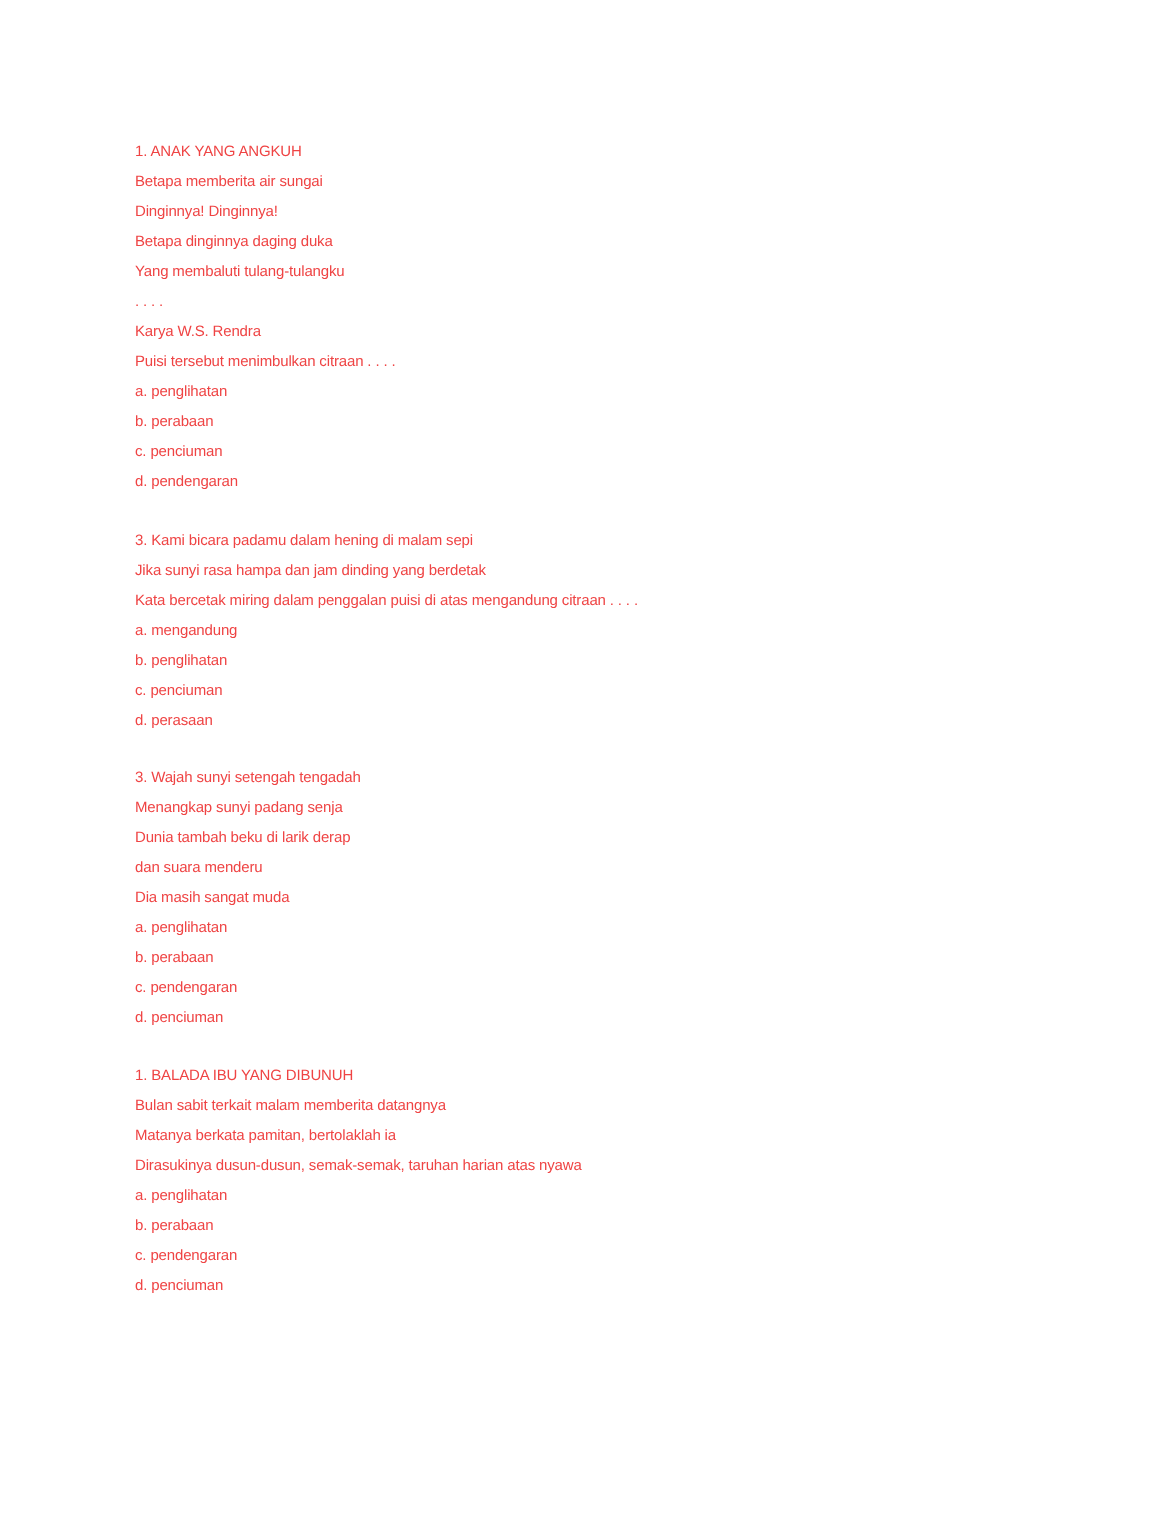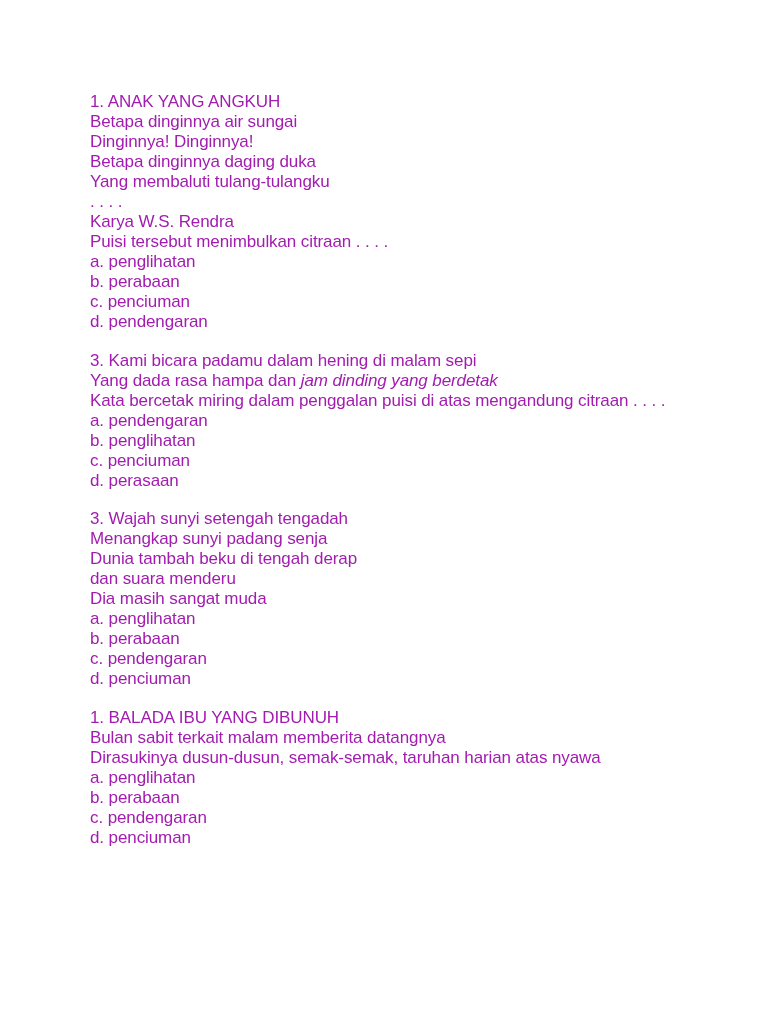--- a/index.html
+++ b/index.html
@@ -12,87 +12,87 @@
       height: 1024px;
       position: relative;
       overflow: hidden;
     }
     .page {
       position: absolute;
       left: 90px;
       top: 92px;
       width: 640px;
       font-family: "Liberation Sans", sans-serif;
-      font-size: 17px;
-      color: #a21caf;
+      font-size: 10px;
+      color: #ef4444;
       letter-spacing: -0.1px;
     }
     .line {
       height: 20px;
       line-height: 20px;
       white-space: nowrap;
     }
     .gap {
       height: 18.5px;
     }
     .italic {
-      font-style: italic;
     }
   </style>
 </head>
 <body>
 
 <div class="page">
 
   <div>
     <div class="line">1. ANAK YANG ANGKUH</div>
-    <div class="line">Betapa dinginnya air sungai</div>
+    <div class="line">Betapa memberita air sungai</div>
     <div class="line">Dinginnya! Dinginnya!</div>
     <div class="line">Betapa dinginnya daging duka</div>
     <div class="line">Yang membaluti tulang-tulangku</div>
     <div class="line">. . . .</div>
     <div class="line">Karya W.S. Rendra</div>
     <div class="line">Puisi tersebut menimbulkan citraan . . . .</div>
     <div class="line">a. penglihatan</div>
     <div class="line">b. perabaan</div>
     <div class="line">c. penciuman</div>
     <div class="line">d. pendengaran</div>
   </div>
 
   <div class="gap"></div>
 
   <div>
     <div class="line">3. Kami bicara padamu dalam hening di malam sepi</div>
-    <div class="line"><span>Yang dada rasa hampa dan </span><span class="italic">jam dinding yang berdetak</span></div>
+    <div class="line"><span>Jika sunyi rasa hampa dan </span><span class="italic">jam dinding yang berdetak</span></div>
     <div class="line">Kata bercetak miring dalam penggalan puisi di atas mengandung citraan . . . .</div>
-    <div class="line">a. pendengaran</div>
+    <div class="line">a. mengandung</div>
     <div class="line">b. penglihatan</div>
     <div class="line">c. penciuman</div>
     <div class="line">d. perasaan</div>
   </div>
 
   <div class="gap"></div>
 
   <div>
     <div class="line">3. Wajah sunyi setengah tengadah</div>
     <div class="line">Menangkap sunyi padang senja</div>
-    <div class="line">Dunia tambah beku di tengah derap</div>
+    <div class="line">Dunia tambah beku di larik derap</div>
     <div class="line">dan suara menderu</div>
     <div class="line">Dia masih sangat muda</div>
     <div class="line">a. penglihatan</div>
     <div class="line">b. perabaan</div>
     <div class="line">c. pendengaran</div>
     <div class="line">d. penciuman</div>
   </div>
 
   <div class="gap"></div>
 
   <div>
     <div class="line">1. BALADA IBU YANG DIBUNUH</div>
     <div class="line">Bulan sabit terkait malam memberita datangnya</div>
+    <div class="line">Matanya berkata pamitan, bertolaklah ia</div>
     <div class="line">Dirasukinya dusun-dusun, semak-semak, taruhan harian atas nyawa</div>
     <div class="line">a. penglihatan</div>
     <div class="line">b. perabaan</div>
     <div class="line">c. pendengaran</div>
     <div class="line">d. penciuman</div>
   </div>
 
 </div>
 
 </body></html>

